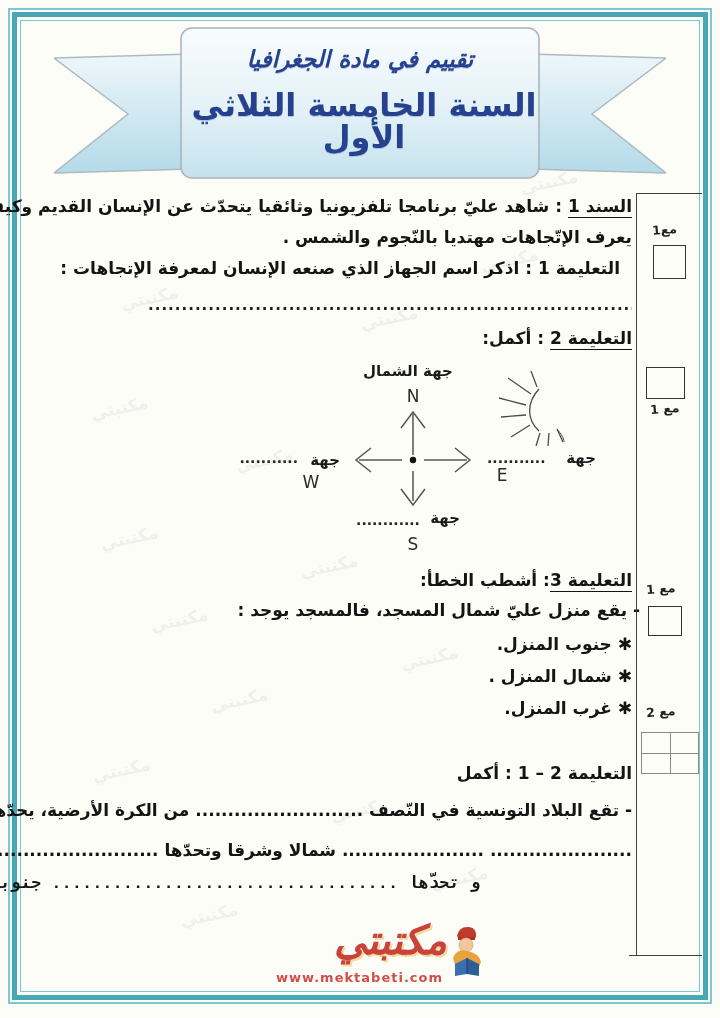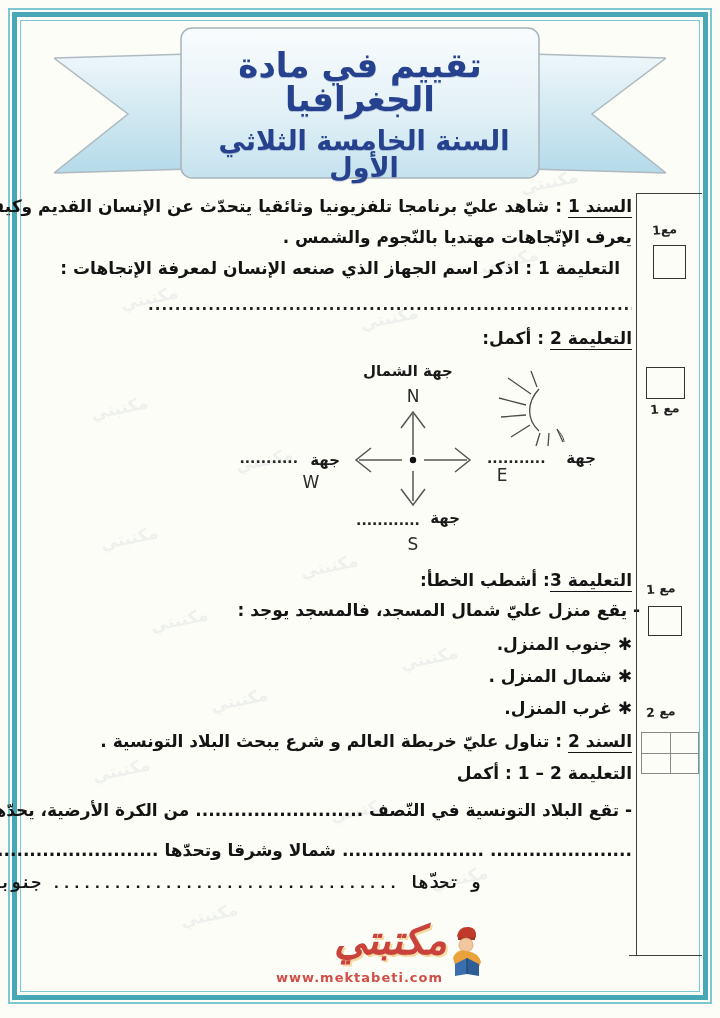--- a/index.html
+++ b/index.html
@@ -22,23 +22,23 @@
   .w7{left:150px;top:610px;} .w8{left:400px;top:648px;} .w9{left:210px;top:690px;}
   .w10{left:92px;top:760px;} .w11{left:330px;top:800px;} .w12{left:430px;top:868px;}
   .w13{left:180px;top:905px;} .w14{left:480px;top:250px;} .w15{left:520px;top:172px;}
 
   
   .banner-svg{position:absolute; left:54px; top:25px; width:612px; height:165px;}
   .banner-text{
     position:absolute; left:182px; top:48px; width:356px; text-align:center;
     color:#26418e; direction:rtl; line-height:1.0;
   }
-  .banner-text .t1{font-size:34px; font-weight:bold; margin-bottom:11px;
-      text-shadow:0 1px 0 rgba(38,65,142,.25);}
-  .banner-text .t2{font-size:27px; font-weight:bold;
+  .banner-text .t1{font-size:23px; font-weight:bold; margin-bottom:18px;
+      text-shadow:0 1px 0 rgba(38,65,142,.25);font-style:italic;}
+  .banner-text .t2{font-size:32px; font-weight:bold;
       text-shadow:0 1px 0 rgba(38,65,142,.25);margin-left:8px;}
 
   
   .tline{position:absolute; direction:rtl; white-space:nowrap; text-align:right;
          font-weight:bold; font-size:17px; color:#141414;}
   .lbl{border-bottom:1.7px solid #141414; padding-bottom:1px;}
   .dotline{position:absolute; right:88px; top:296px; width:484px; height:22px;
            overflow:hidden; direction:ltr; font-size:15px; font-weight:bold;
            letter-spacing:1px; color:#222;}
 
@@ -190,23 +190,20 @@
   <div class="tline" style="right:88px; top:634px;">
     <span>✱</span>&nbsp;<span>جنوب المنزل.</span>
   </div>
   <div class="tline" style="right:88px; top:666px;margin-left:28px;">
     <span>✱</span>&nbsp;<span>شمال المنزل .</span>
   </div>
   <div class="tline" style="right:88px; top:698px;">
     <span>✱</span>&nbsp;<span>غرب المنزل.</span>
   </div>
 
-  <div class="tline" style="right:88px; top:731px;">
-    <span class="lbl">السند 2</span><span> : تناول عليّ خريطة العالم و شرع يبحث البلاد التونسية .</span>
-  </div>
   <div class="tline" style="right:88px; top:763px;">التعليمة 2 – 1 : أكمل</div>
   <div class="tline" style="right:88px; top:800px;">- تقع البلاد التونسية في النّصف .......................... من الكرة الأرضية، يحدّها</div>
   <div class="tline" style="right:88px; top:840px;">...................... ...................... شمالا وشرقا  وتحدّها ..........................غربا</div>
   <div class="tline" style="right:240px; top:872px;font-family:Liberation Mono, monospace;">و تحدّها .................................. جنوبا .</div>
 
   <div class="vline"></div>
   <div class="hline-top"></div>
   <div class="hline-bot"></div>
 
   <div class="score-label sl1">مع1</div>

